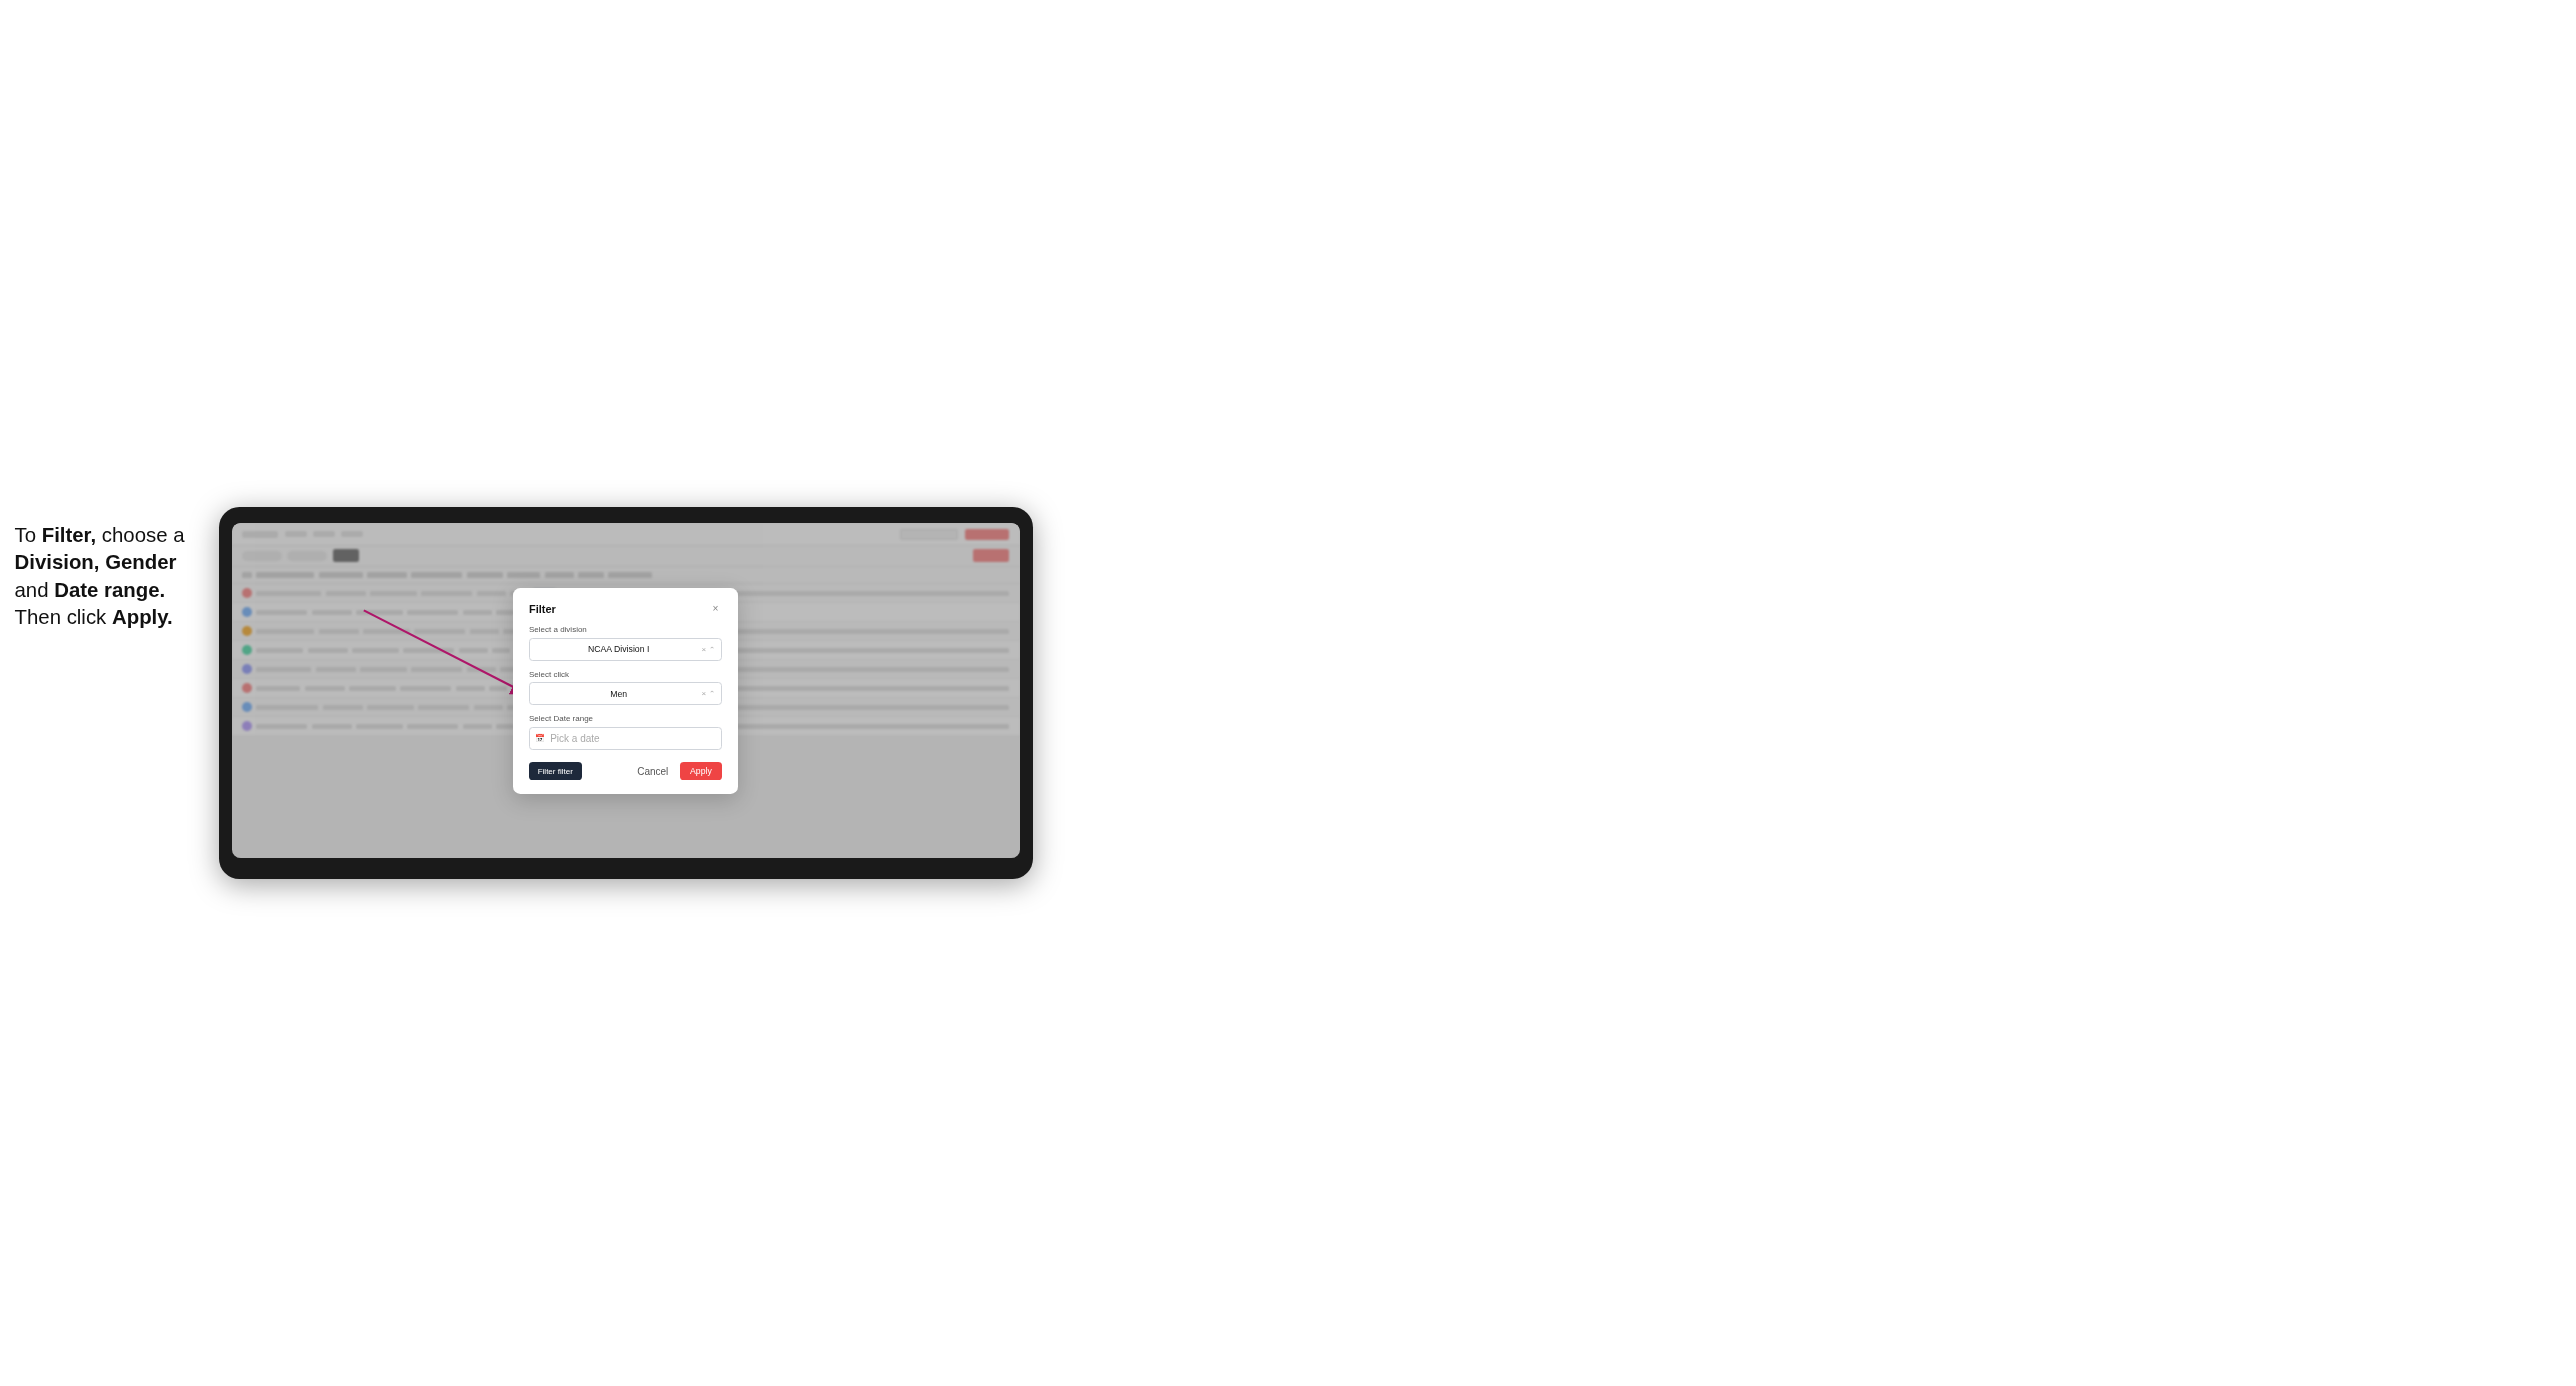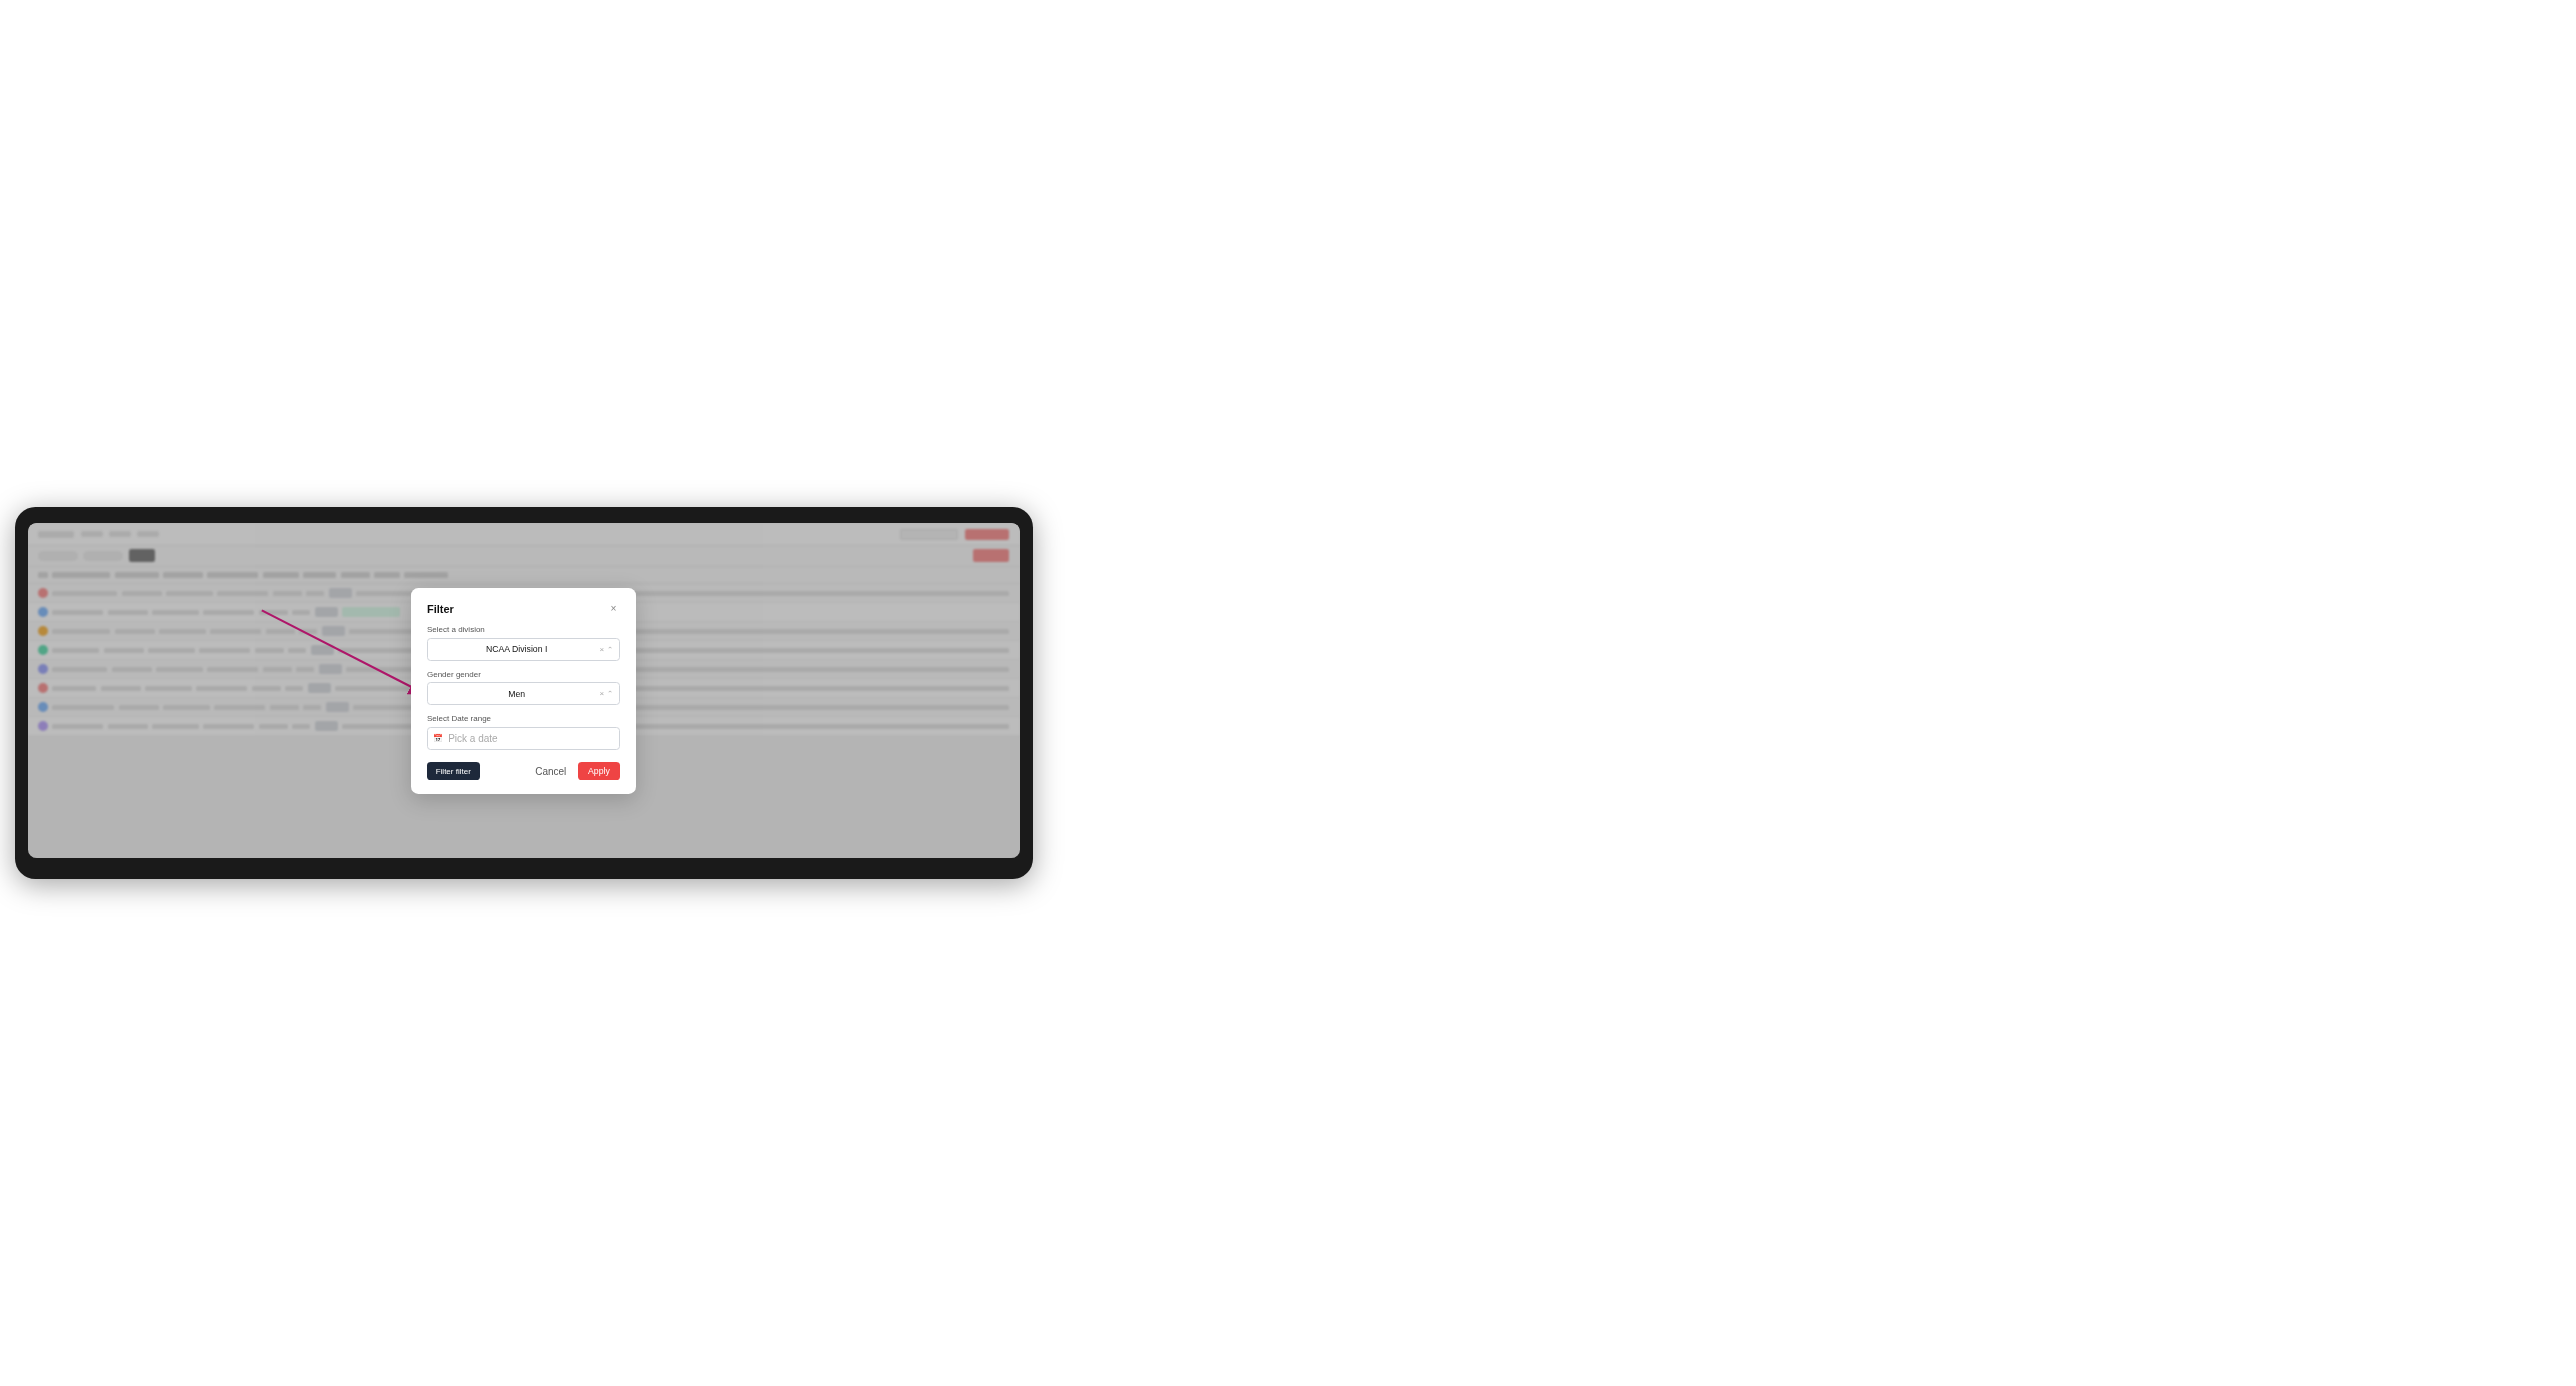--- a/index.html
+++ b/index.html
@@ -340,20 +340,26 @@
       height: 100%;
       pointer-events: none;
       z-index: 5;
     }
   </style>
 </head>
 <body>
 
 <div class="page-wrapper">
 
+  <div class="instruction-text">
+    To <b>Filter,</b> choose a<br>
+    <b>Division, Gender</b><br>
+    and <b>Date range.</b><br>
+    Then click <b>Apply.</b>
+  </div>
 
   <div class="tablet-frame">
     <div class="tablet-screen">
 
       <div class="bg-content">
 
         <div class="app-header">
           <div class="header-logo"></div>
           <div class="header-nav">
             <div class="header-nav-item"></div>
@@ -489,21 +495,21 @@
           <div class="form-group">
             <label class="form-label">Select a division</label>
             <div class="form-select-wrapper">
               <span class="form-select-value">NCAA Division I</span>
               <span class="form-select-clear">×</span>
               <span class="form-select-arrow">⌃</span>
             </div>
           </div>
 
           <div class="form-group">
-            <label class="form-label">Gender gender</label>
+            <label class="form-label">Select click</label>
             <div class="form-select-wrapper">
               <span class="form-select-value">Men</span>
               <span class="form-select-clear">×</span>
               <span class="form-select-arrow">⌃</span>
             </div>
           </div>
 
           <div class="form-group">
             <label class="form-label">Select Date range</label>
             <div class="date-input-wrapper">

